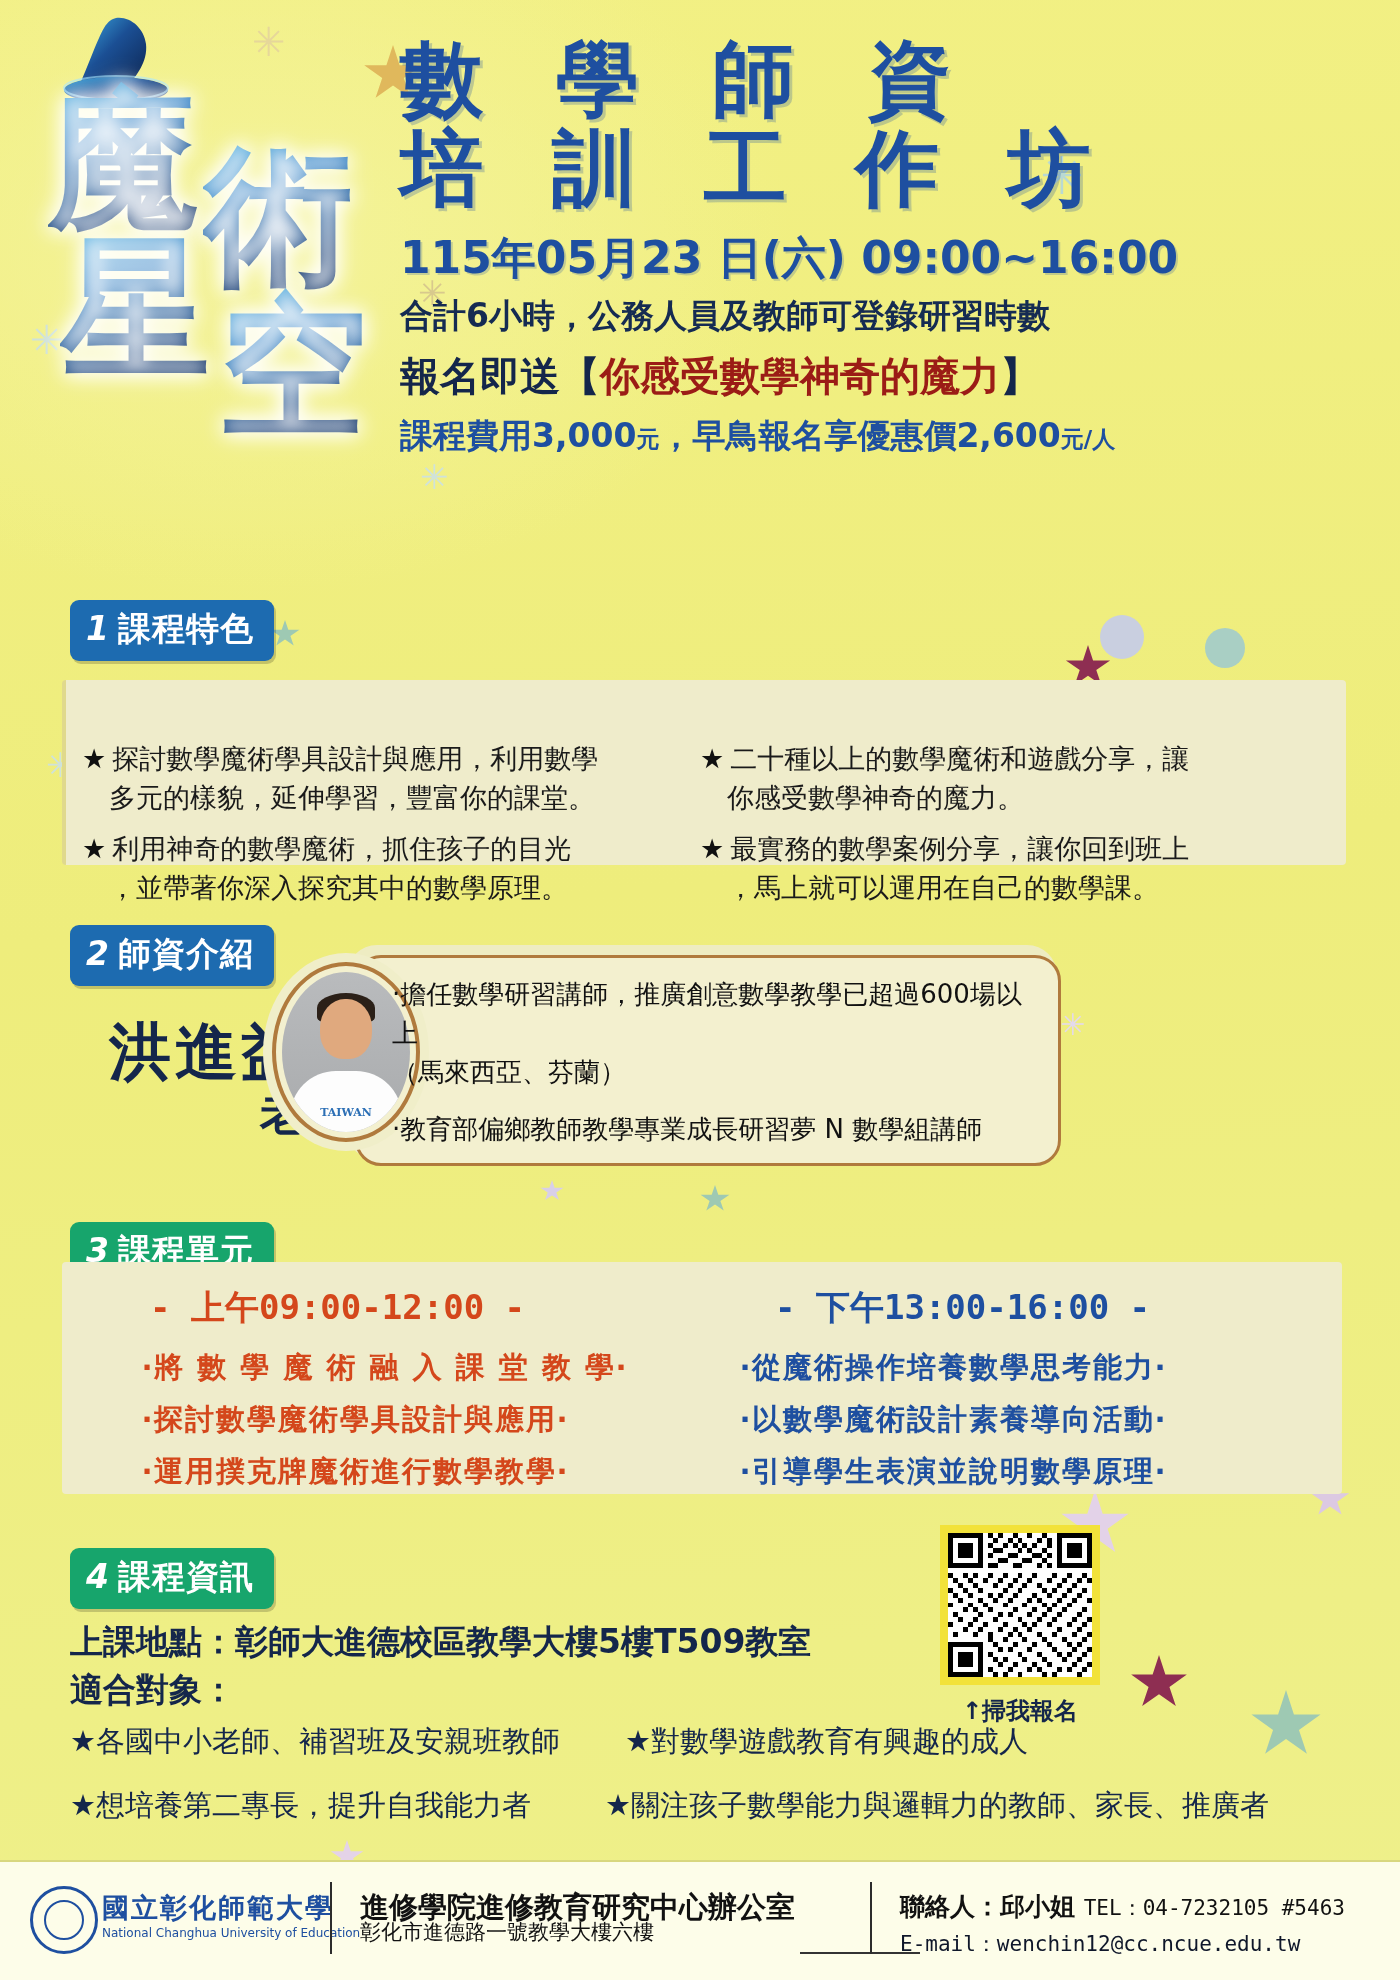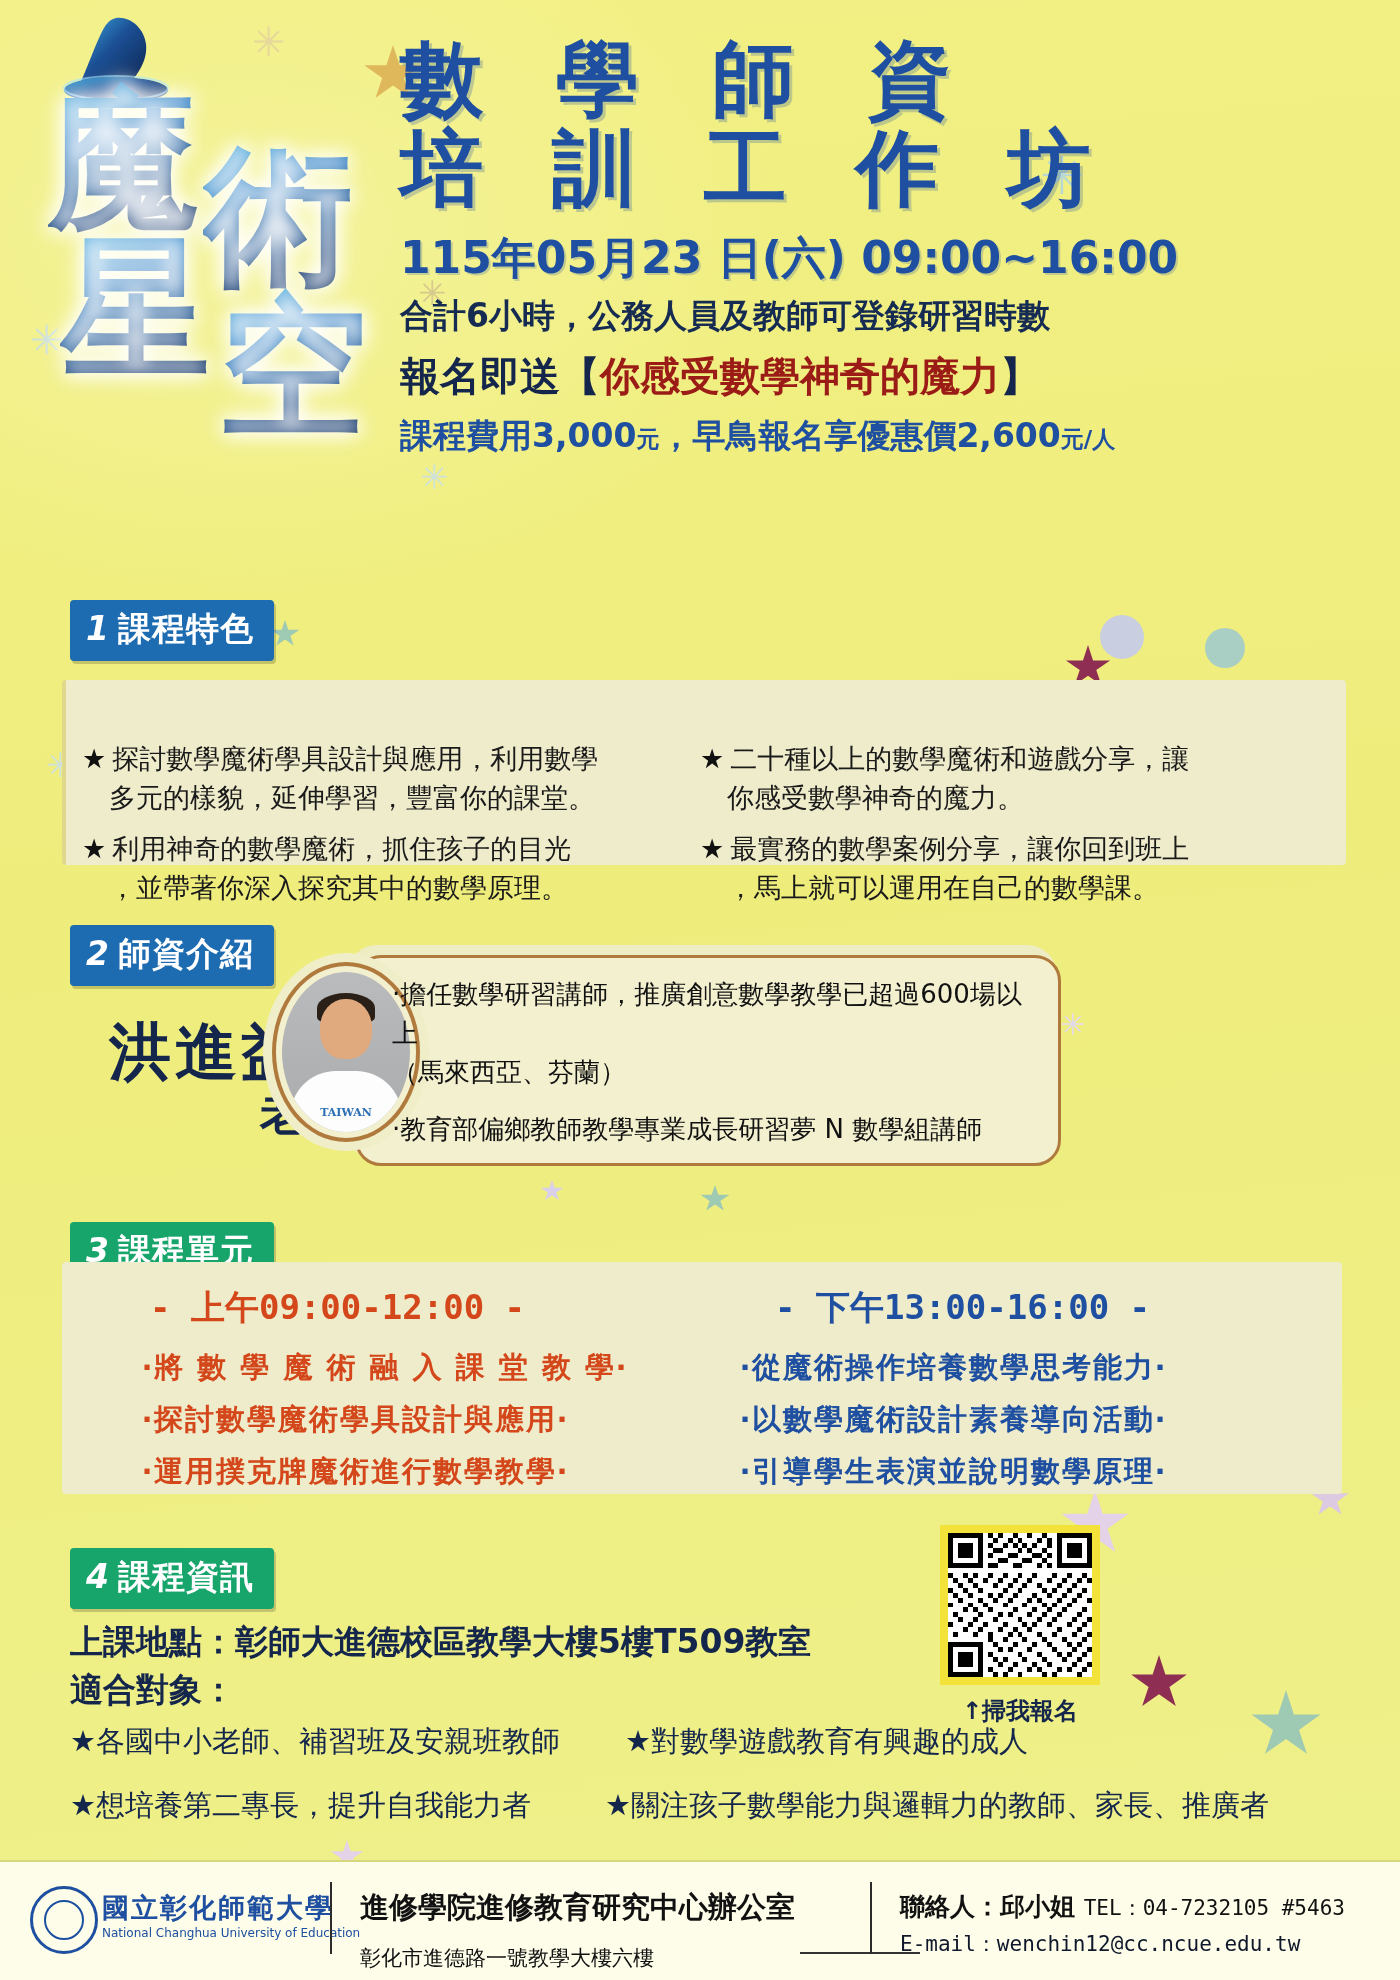--- a/index.html
+++ b/index.html
@@ -76,21 +76,21 @@
   .gift-line .hl{color:#9b1c16;}
   .price-line{
     margin-top:10px;font-size:33px;font-weight:bold;color:#1e4fa0;
     font-family:"DejaVu Sans",sans-serif;white-space:nowrap;
   }
   .price-line .sm{font-size:23px;}
 
   
   .tab{
     position:absolute;display:inline-block;
-    padding:7px 20px 9px 16px;border-radius:4px;
+    padding:7px 20px 9px 16px;border-radius:9px;
     color:#fff;font-weight:bold;font-size:33px;
     font-family:"DejaVu Sans",sans-serif;
     box-shadow:2px 3px 0 rgba(0,0,0,.18);
     white-space:nowrap;letter-spacing:1px;
   }
   .tab .num{font-style:italic;margin-right:8px;}
   .tab.blue{background:#1d6bb0;}
   .tab.green{background:#17a56c;}
 
   
@@ -203,21 +203,21 @@
   .uni-en{
     position:absolute;left:102px;top:64px;font-family:"DejaVu Sans",sans-serif;
     font-size:12px;color:#1e4fa0;white-space:nowrap;
   }
   .vsep{position:absolute;top:20px;width:2px;height:72px;background:#2c2c2c;}
   .off1{
     position:absolute;left:360px;top:26px;font-family:"DejaVu Sans",sans-serif;
     font-weight:bold;font-size:29px;color:#111;white-space:nowrap;
   }
   .off2{
-    position:absolute;left:360px;top:82px;font-family:"DejaVu Sans",sans-serif;
+    position:absolute;left:360px;top:56px;font-family:"DejaVu Sans",sans-serif;
     font-size:21px;color:#111;white-space:nowrap;
   }
   .ct1{
     position:absolute;left:900px;top:28px;font-family:"DejaVu Sans",sans-serif;
     font-size:25px;color:#111;font-weight:bold;white-space:nowrap;
   }
   .ct1 .tel{font-weight:normal;font-size:21px;font-family:"DejaVu Sans Mono",monospace;}
   .ct2{
     position:absolute;left:900px;top:68px;font-family:"DejaVu Sans Mono",monospace;
     font-size:21px;color:#0f172a;white-space:nowrap;

